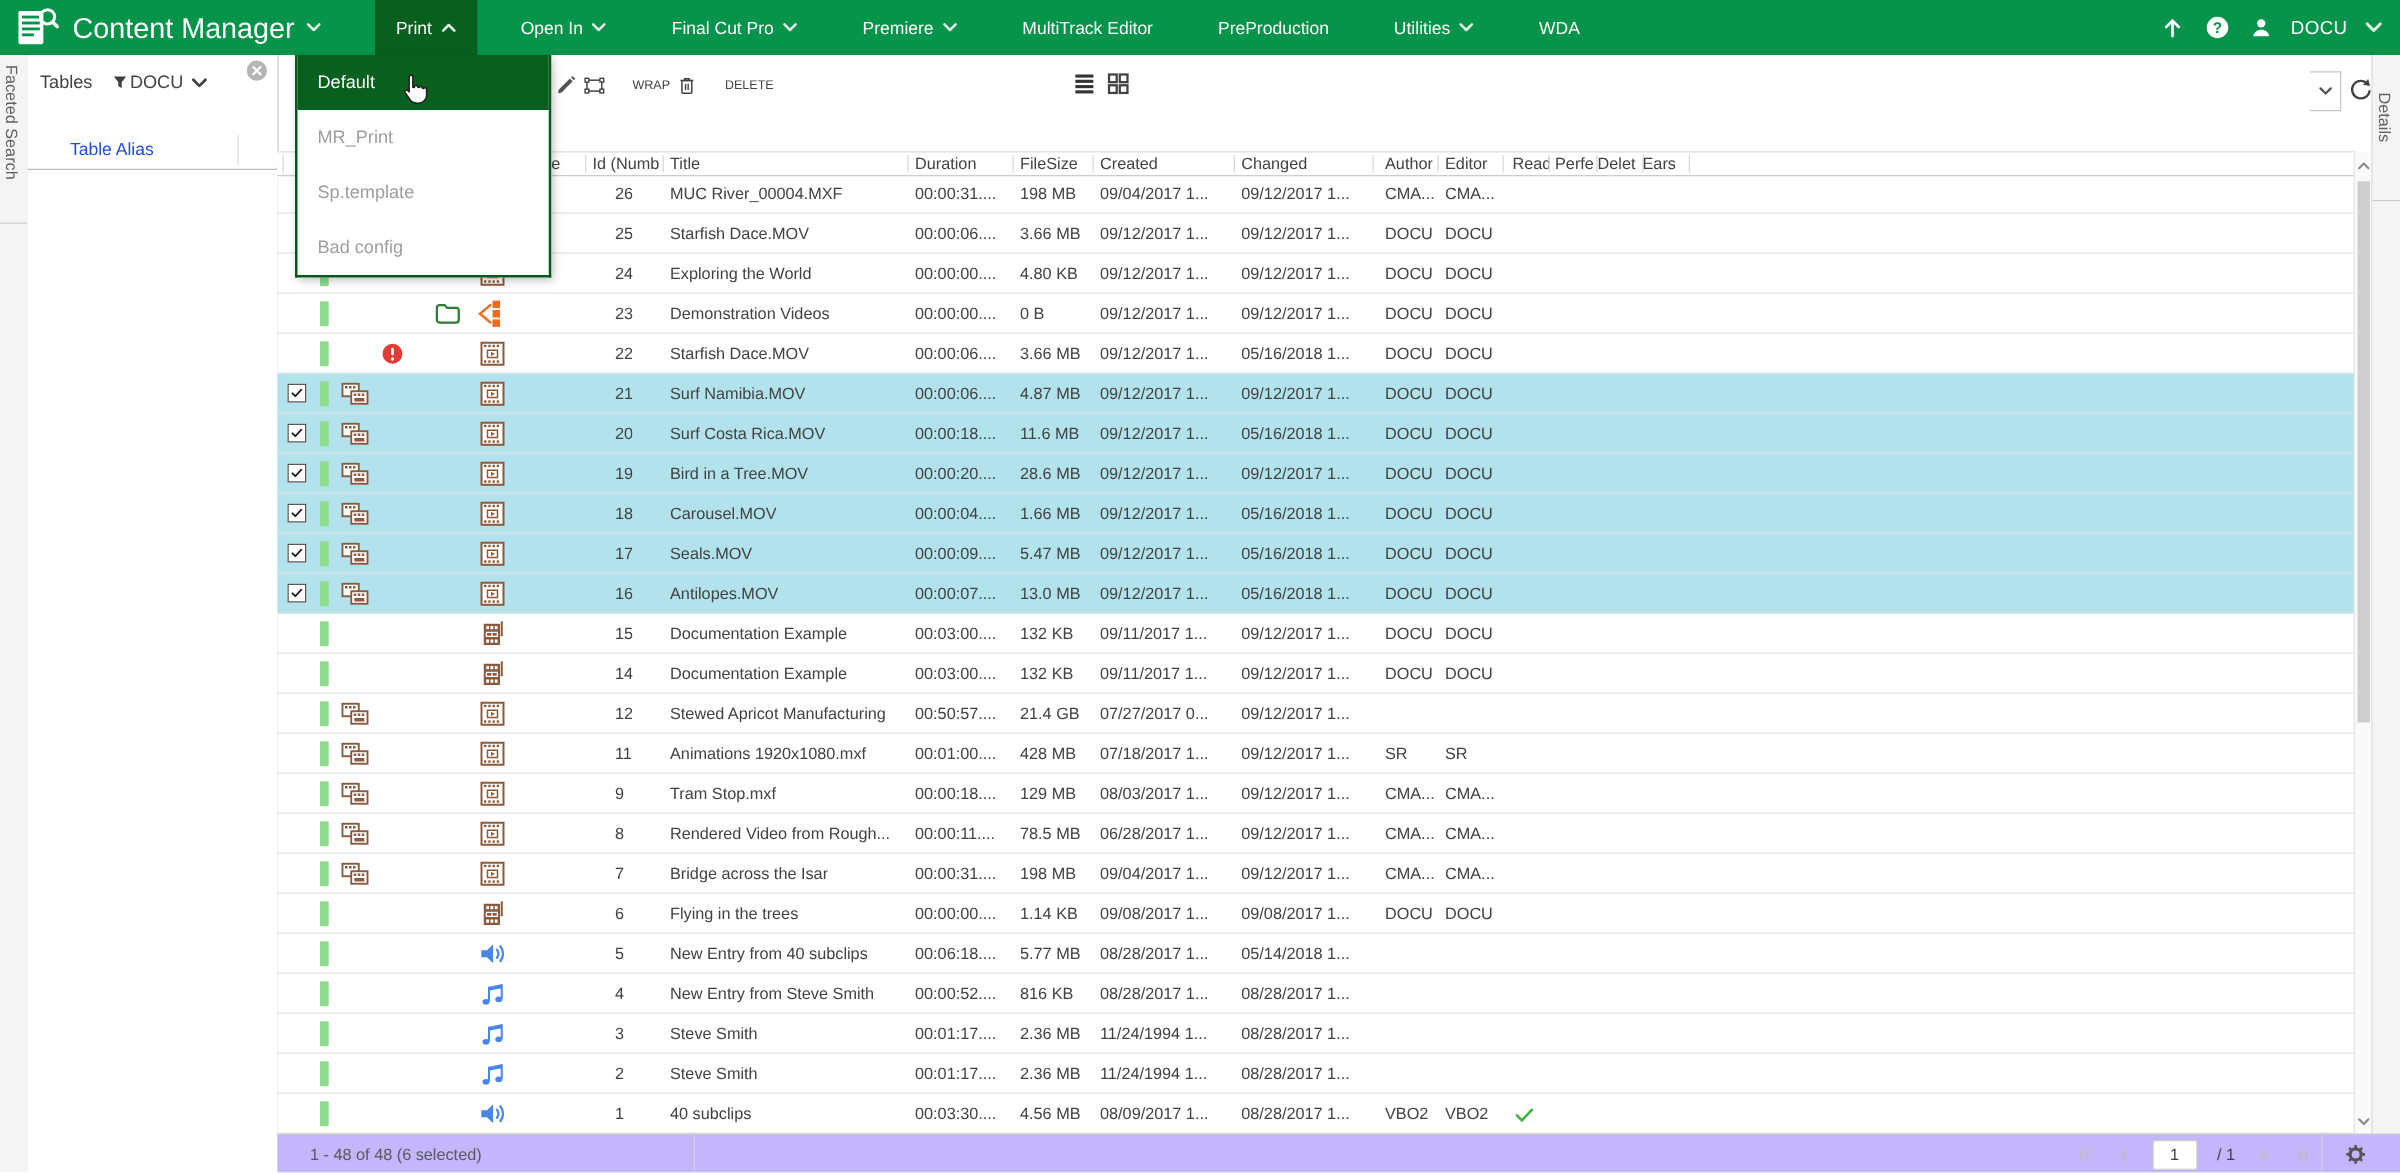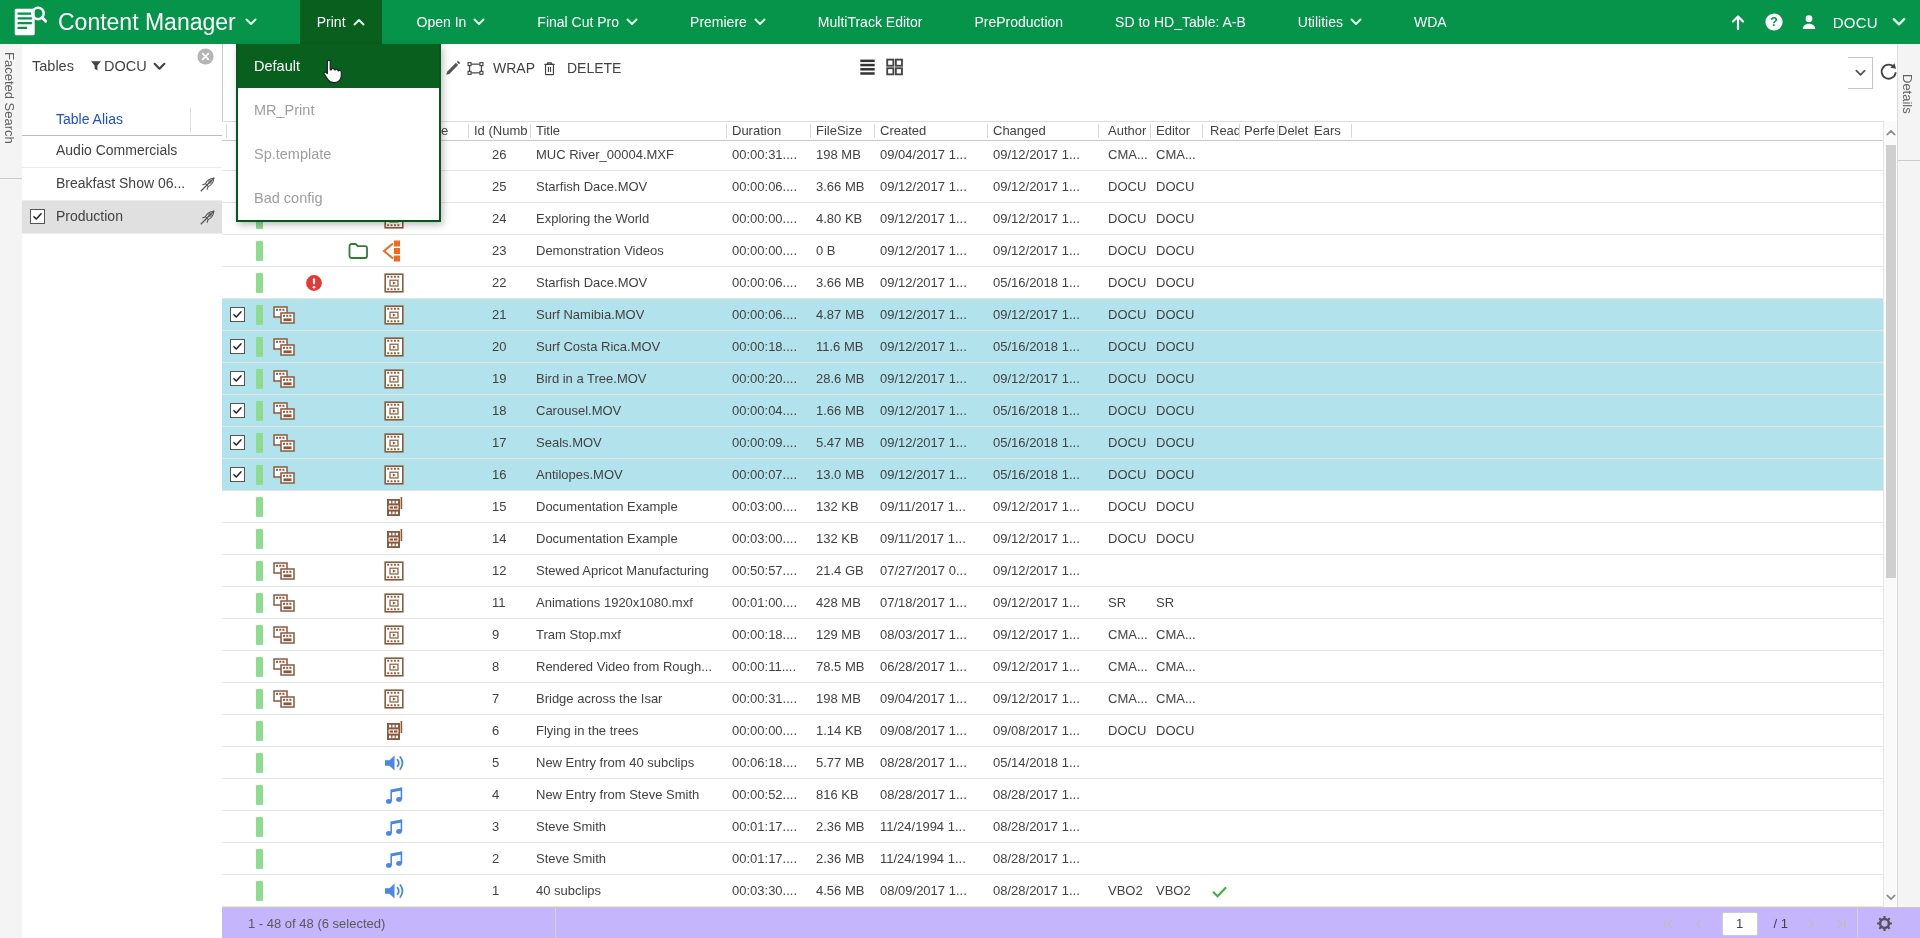--- a/index.html
+++ b/index.html
@@ -14,21 +14,21 @@
   .mitem{display:flex;align-items:center;gap:7px;height:44px;padding:0 17px;margin:0 9px;font-size:14px;white-space:nowrap;cursor:pointer}
   .mitem.active{background:#085f1e}
   .chev{width:12px;height:8px;color:#dff3e6}
   .chev.up{transform:rotate(180deg)}
   .topright{margin-left:auto;display:flex;align-items:center;gap:14px;padding-right:14px}
   .ticon{width:22px;height:22px;color:#fff;cursor:pointer}
   .username{font-size:15px;letter-spacing:.3px}
   
   .toolbar{position:absolute;left:222px;right:0;top:44px;height:77px;background:#fff}
   .tb-pencil{position:absolute;left:221px;top:14px;width:20px;height:20px;color:#555;cursor:pointer}
-  .tbtn{position:absolute;top:10px;height:28px;display:flex;align-items:center;gap:8px;font-size:14px;color:#424242;cursor:pointer}
+  .tbtn{position:absolute;top:10px;height:28px;display:flex;align-items:center;gap:21px;font-size:10px;color:#424242;cursor:pointer}
   .tbtn svg{width:19px;height:19px;color:#424242}
   .btn-wrap{left:244px}.btn-delete{left:318px}
   .viewic{position:absolute;top:11px;width:23px;height:23px;color:#333;cursor:pointer}
   .v-list{left:634px}.v-grid{left:661px;color:#424242}
   .searchbox{position:absolute;left:708px;top:13px;width:918px;height:30px;border:1px solid #c6c6c6;display:flex;align-items:center;background:#fff}
   .wandcell{width:28px;height:100%;display:flex;align-items:center;justify-content:center;border-right:1px solid #e0e0e0}
   .wandcell svg{width:17px;height:17px;color:#555}
   .searchbox input{flex:1;border:none;outline:none;font-family:"Liberation Sans",sans-serif;font-size:14px;color:#424242;padding:0 8px;background:transparent}
   .searchbox input::placeholder{color:#9e9e9e}
   .mag{width:19px;height:19px;color:#424242;margin-right:7px;cursor:pointer}
@@ -308,24 +308,20 @@
         </div>
         <div class="mitem">
           <span class="ml">MultiTrack Editor</span>
 
         </div>
         <div class="mitem">
           <span class="ml">PreProduction</span>
 
         </div>
         <div class="mitem">
-          <span class="ml">SD to HD_Table: A-B</span>
-
-        </div>
-        <div class="mitem">
           <span class="ml">Utilities</span>
           <svg class="chev mchev" viewBox="0 0 12 8">
             <use href="#sym-chev"></use>
           </svg>
         </div>
         <div class="mitem">
           <span class="ml">WDA</span>
 
         </div>
       </div>
@@ -394,46 +390,20 @@
         </svg>
       <span>DOCU</span>
       <svg class="chev" viewBox="0 0 12 8">
           <use href="#sym-chev"></use>
         </svg>
     </div>
     <div class="aliashead">
       <span class="t">Table Alias</span>
       <span class="cdiv"></span>
     </div>
-    <div class="srows">
-
-    <div class="srow">
-
-          <span class="slabel">Audio Commercials</span>
-
-        </div>
-        <div class="srow">
-
-          <span class="slabel">Breakfast Show 06...</span>
-          <svg class="srocket">
-            <use href="#sym-rocket"></use>
-          </svg>
-        </div>
-        <div class="srow sel">
-          <span class="scb">
-            <svg viewBox="0 0 16 16">
-              <use href="#sym-tick"></use>
-            </svg>
-          </span>
-          <span class="slabel">Production</span>
-          <svg class="srocket">
-            <use href="#sym-rocket"></use>
-          </svg>
-        </div>
-      </div>
   </div>
 
   <div class="main">
     <div class="thead">
       <span class="hdiv" style="left:4px"></span>
       <span class="hdiv" style="left:26px"></span>
       <span class="hdiv" style="left:246px"></span>
       <span class="hdiv" style="left:308px"></span>
       <span class="hdiv" style="left:504px"></span>
       <span class="hdiv" style="left:588px"></span>

